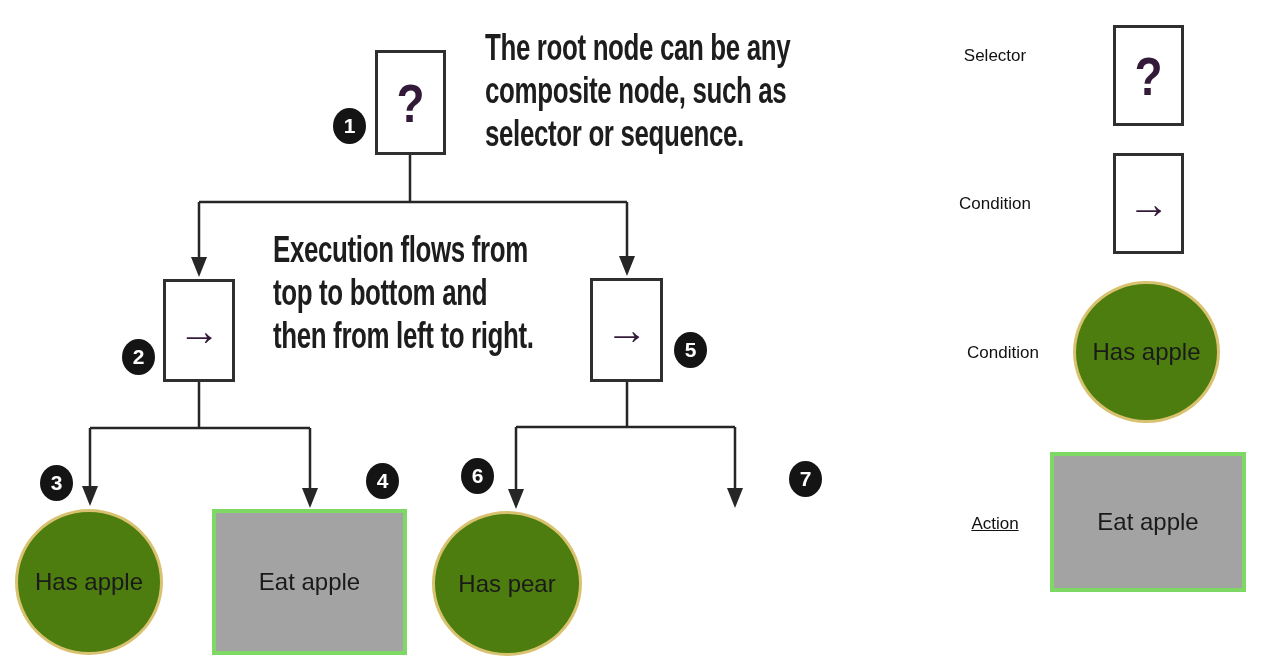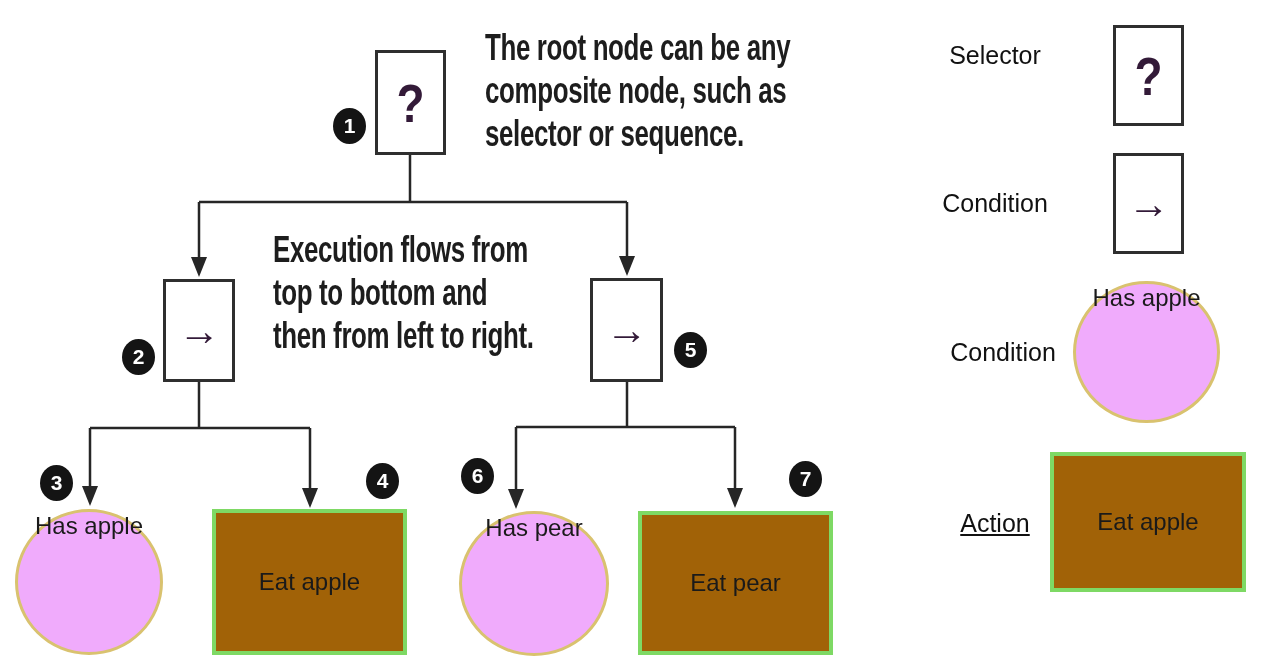--- a/index.html
+++ b/index.html
@@ -51,32 +51,32 @@
     color: #ffffff;
     display: flex;
     align-items: center;
     justify-content: center;
     font-weight: bold;
     font-size: 21px;
   }
   .condition-node {
     position: absolute;
     border-radius: 50%;
-    background: #f0abfc;
+    background: #4d7c0f;
     border: 3px solid #d9c26f;
     display: flex;
-    align-items: flex-start;
+    align-items: center;
     justify-content: center;
     font-size: 24px;
     color: #1a1a1a;
     box-sizing: border-box;
   }
   .action-node {
     position: absolute;
-    background: #a16207;
+    background: #a3a3a3;
     border: 4px solid #7ed964;
     display: flex;
     align-items: center;
     justify-content: center;
     font-size: 24px;
     color: #1a1a1a;
     box-sizing: border-box;
   }
   .note {
     position: absolute;
@@ -86,21 +86,21 @@
     line-height: 43px;
     letter-spacing: -0.5px;
     transform: scaleX(0.72);
     transform-origin: left top;
     white-space: nowrap;
   }
   .legend-label {
     position: absolute;
     width: 150px;
     text-align: center;
-    font-size: 25px;
+    font-size: 17px;
     line-height: 31px;
     color: #111111;
   }
 </style>
 </head>
 <body>
 
 <div id="canvas">
 
   <svg id="connectors" viewBox="0 0 1269 671" xmlns="http://www.w3.org/2000/svg">
@@ -137,28 +137,25 @@
   <div class="condition-node" style="left:15px; top:509px; width:148px; height:146px;">
     <span>Has apple</span>
   </div>
   <div class="badge" style="left:40px; top:465px;">3</div>
 
   <div class="action-node" style="left:212px; top:509px; width:195px; height:146px;">
     <span>Eat apple</span>
   </div>
   <div class="badge" style="left:366px; top:463px;">4</div>
 
-  <div class="condition-node" style="left:459px; top:511px; width:150px; height:145px;">
+  <div class="condition-node" style="left:432px; top:511px; width:150px; height:145px;">
     <span>Has pear</span>
   </div>
   <div class="badge" style="left:461px; top:458px;">6</div>
 
-  <div class="action-node" style="left:638px; top:511px; width:195px; height:144px;">
-    <span>Eat pear</span>
-  </div>
   <div class="badge" style="left:789px; top:461px;">7</div>
 
   <div class="note" style="left:485px; top:26px;">
     <div>The root node can be any</div>
     <div>composite node, such as</div>
     <div>selector or sequence.</div>
   </div>
 
   <div class="note" style="left:273px; top:228px;">
     <div>Execution flows from</div>

